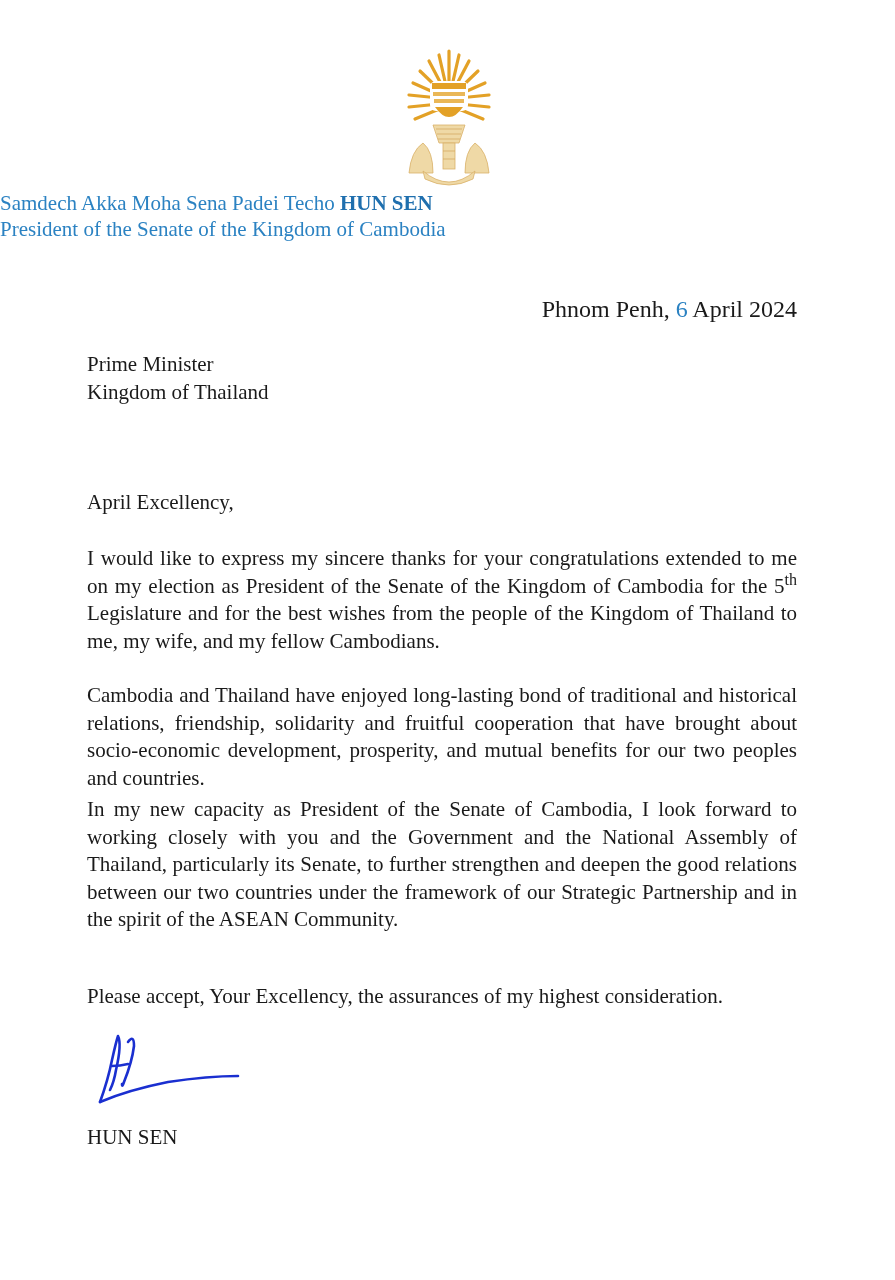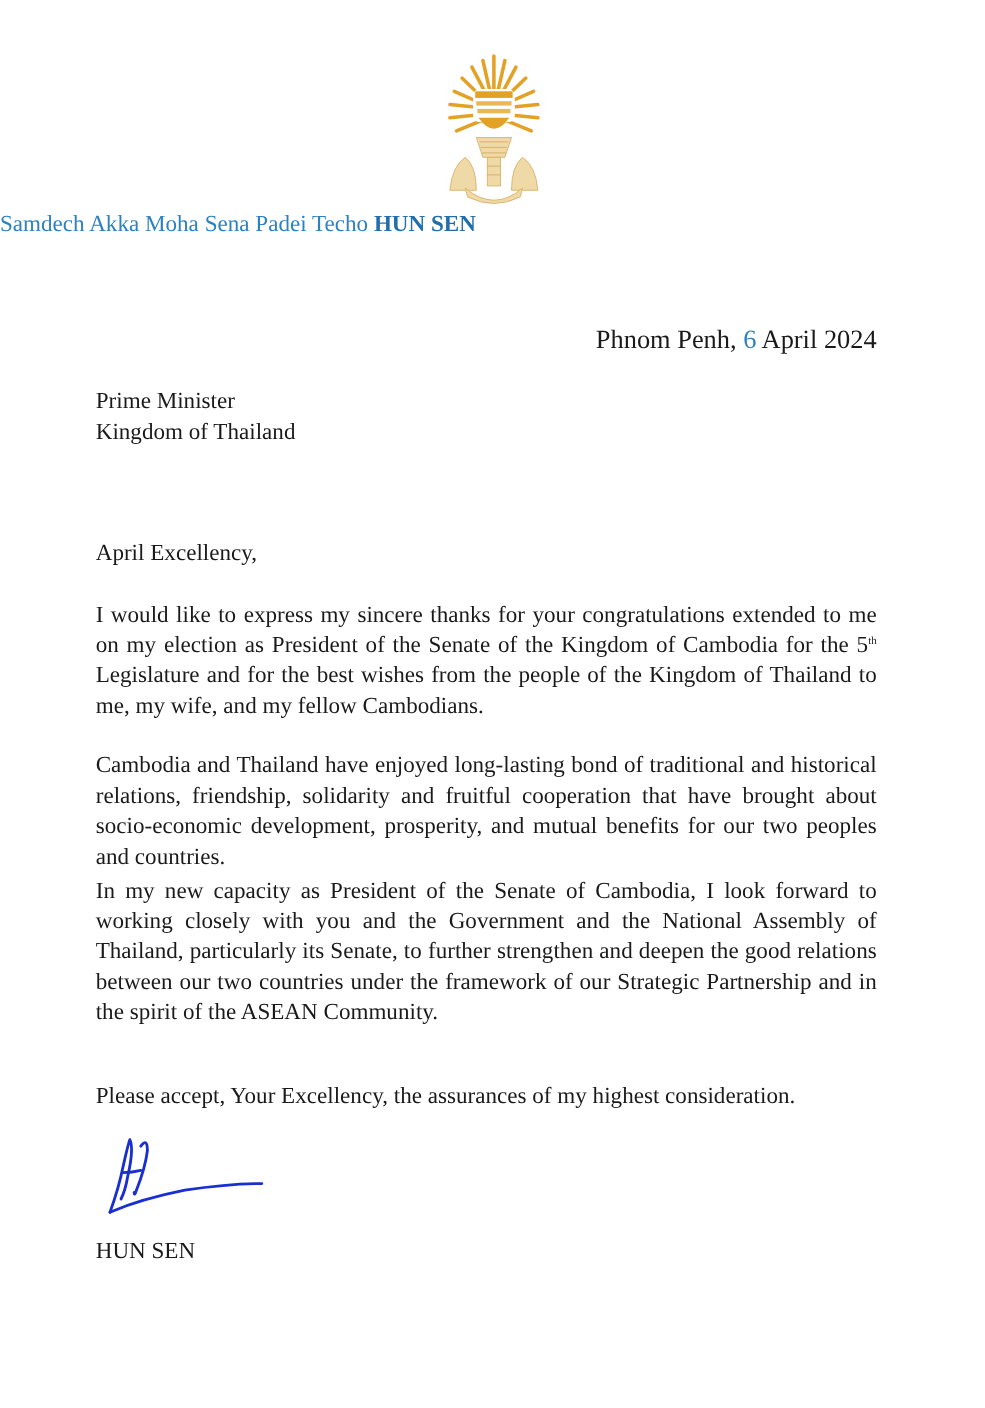--- a/index.html
+++ b/index.html
@@ -23,21 +23,21 @@
     .addr div { height: 27.5px; }
     .u { text-decoration: underline; text-underline-offset: 3px; }
     .salutation { top: 489px; }
     .para { text-align: justify; }
     .p1 { top: 545px; }
     .p2 { top: 682px; font-family: Liberation Serif, serif; }
     .p3 { top: 796px; }
     .closing { top: 983px; }
     .sig { position: absolute; left: 98px; top: 1030px; width: 145px; height: 80px; }
     .signame { position: absolute; left: 87px; top: 1124px; font-size: 21px; line-height: 27px; }
-    sup { font-size: 10px; line-height: 0; vertical-align: 8px; }
+    sup { font-size: 16px; line-height: 0; vertical-align: 8px; }
   </style>
 </head>
 <body>
 
 <div class="emblem">
   <svg width="92" height="142" viewBox="0 0 92 142">
     <g stroke="#e3a126" stroke-width="3.2" stroke-linecap="round">
       <line x1="46" y1="52" x2="46" y2="4"></line>
       <line x1="46" y1="52" x2="36" y2="8"></line>
       <line x1="46" y1="52" x2="56" y2="8"></line>
@@ -71,20 +71,21 @@
       <line x1="34" y1="87" x2="58" y2="87"></line>
       <line x1="35" y1="92" x2="57" y2="92"></line>
       <line x1="40" y1="104" x2="52" y2="104"></line>
       <line x1="40" y1="112" x2="52" y2="112"></line>
     </g>
   </svg>
 </div>
 
 <div class="letterhead">
   <div><span>Samdech Akka Moha Sena Padei Techo </span><b>HUN SEN</b></div>
+  <div>President of the Senate of the Kingdom of Cambodia</div>
 </div>
 
 <div class="date"><span>Phnom Penh, </span><span class="day">6</span><span> April 2024</span></div>
 
 <div class="text addr">
   <div>Prime Minister</div>
   <div>Kingdom of Thailand</div>
 </div>
 
 <div class="text salutation">April Excellency,</div>

